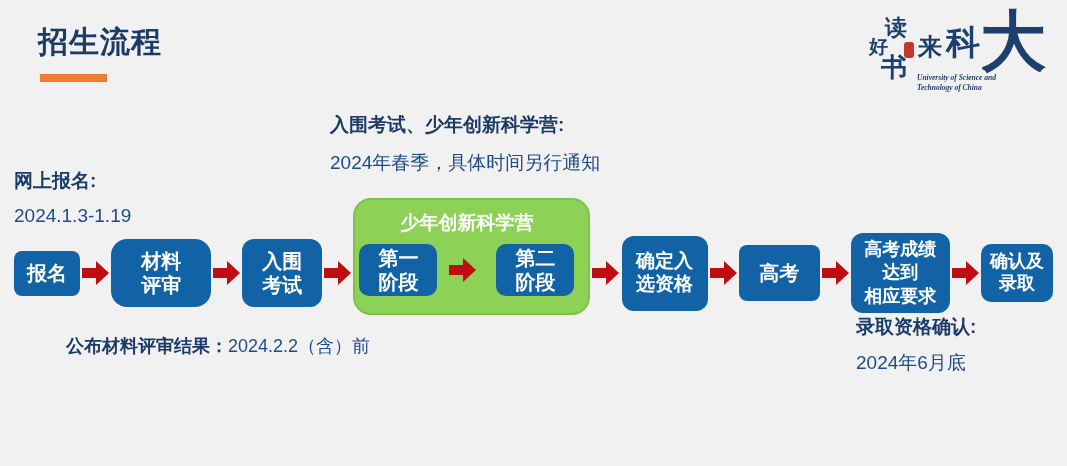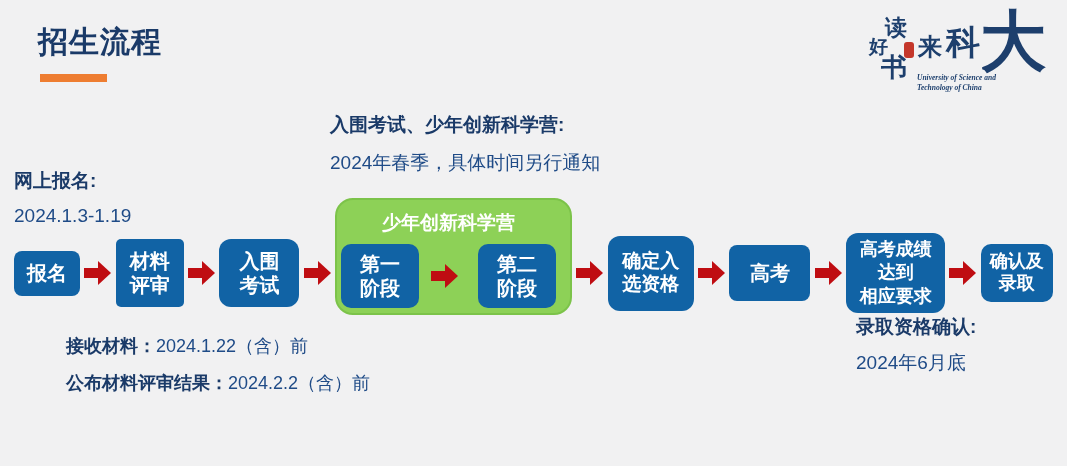--- a/index.html
+++ b/index.html
@@ -46,27 +46,27 @@
   .note-admission .val{display:block;margin-top:10px;}
   .materials{position:absolute;left:66px;top:334px;}
   .materials .mat-line{margin-bottom:13px;font-size:18px;line-height:24px;}
   .materials .lbl{font-size:18px;}
   .materials .val{font-size:18px;}
 
   
   .flow{position:absolute;left:14px;top:212px;width:1039px;height:122px;display:flex;align-items:center;justify-content:space-between;}
   .step{background:var(--box-blue);color:#fff;font-weight:bold;display:flex;align-items:center;justify-content:center;text-align:center;white-space:pre-line;line-height:1.2;flex:0 0 auto;}
   .s-baoming{width:66px;height:45px;border-radius:8px;font-size:20px;}
-  .s-cailiao{width:68px;height:68px;border-radius:5px;font-size:20px;}
+  .s-cailiao{width:100px;height:68px;border-radius:16px;font-size:20px;}
   .s-ruwei{width:80px;height:68px;border-radius:12px;font-size:20px;}
   .s-queding{width:86px;height:75px;border-radius:12px;font-size:19px;}
   .s-gaokao{width:81px;height:56px;border-radius:8px;font-size:20px;}
   .s-chengji{width:99px;height:80px;border-radius:12px;font-size:18px;line-height:1.3;}
   .s-queren{width:72px;height:58px;border-radius:10px;font-size:18px;}
-  .s-stage{width:78px;height:64px;border-radius:10px;font-size:20px;}
+  .s-stage{width:78px;height:52px;border-radius:10px;font-size:20px;}
 
   .camp{flex:0 0 237px;height:117px;align-self:flex-start;margin-top:-14px;background:var(--green);border:2px solid var(--green-border);border-radius:18px;padding:6px 10px 0 0;}
   .camp-title{color:#fff;font-weight:bold;font-size:19px;text-align:center;margin:4px 0 8px 0;}
   .camp-row{display:flex;align-items:center;justify-content:space-between;padding:0 4px;}
 
   .arrow{flex:0 0 27px;height:24px;position:relative;margin:0 1px;}
   .arrow::before{content:"";position:absolute;left:0;top:7px;width:15px;height:10px;background:var(--red);}
   .arrow::after{content:"";position:absolute;left:14px;top:0;width:0;height:0;border-left:13px solid var(--red);border-top:12px solid transparent;border-bottom:12px solid transparent;}
   .camp-row .arrow{flex:0 0 36px;}
 </style>
@@ -102,23 +102,20 @@
     <span class="val">2024.1.3-1.19</span>
   </div>
 
   <div class="note note-admission">
     <span class="lbl">录取资格确认:</span>
     <span class="val">2024年6月底</span>
   </div>
 
   <div class="note materials">
     <div class="mat-line">
-      <span class="lbl">接收材料：</span><span class="val">2024.1.22（含）前</span>
-    </div>
-    <div class="mat-line">
       <span class="lbl">公布材料评审结果：</span><span class="val">2024.2.2（含）前</span>
     </div>
   </div>
 
   <div class="flow">
     <div class="step s-baoming">报名</div>
     <div class="arrow"></div>
     <div class="step s-cailiao">材料
 评审</div>
     <div class="arrow"></div>

